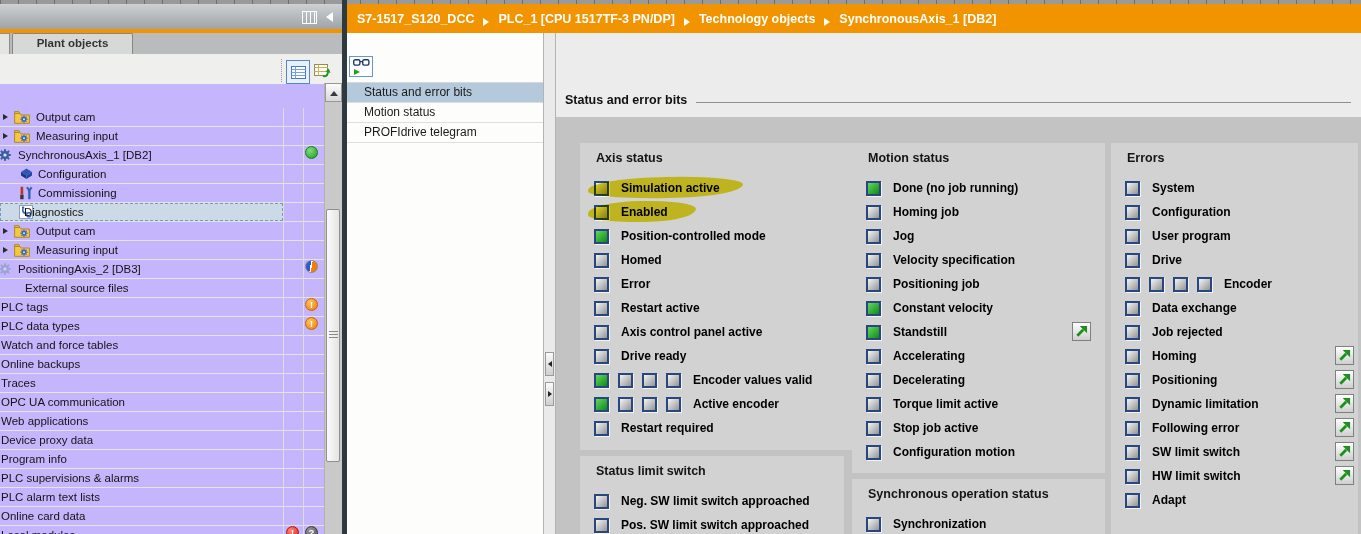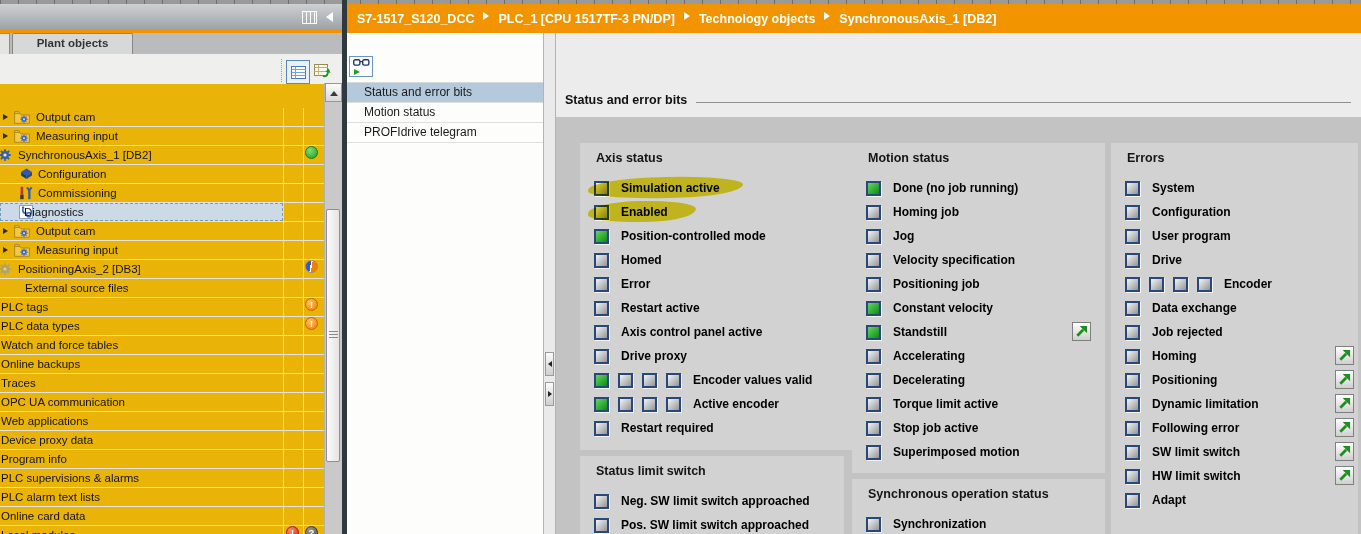--- a/index.html
+++ b/index.html
@@ -25,21 +25,21 @@
   .tab-main{position:absolute;left:12px;top:0;width:119px;height:20px;background:#d7d9d9;
     border:1px solid #868686;border-bottom:none;border-radius:2px 2px 0 0;
     font-weight:bold;font-size:11.5px;color:#333;text-align:center;line-height:19px;}
   #lp-toolbar{position:absolute;left:0;top:50px;width:342px;height:34px;background:#efefee;
     border-bottom:1px solid #c6c6c6;}
   .tb-sep{position:absolute;left:281px;top:5px;height:23px;border-left:1px dotted #9a9a9a;}
   .tb-btn{position:absolute;top:6px;width:22px;height:22px;display:flex;align-items:center;justify-content:center;}
   #btn-details{left:286px;border:1px solid #5b86c6;background:#e8f0fa;}
   #btn-overview{left:311px;}
   
-  #tree{position:absolute;left:0;top:80px;width:324px;bottom:0;background:#eab308;}
+  #tree{position:absolute;left:0;top:80px;width:324px;bottom:0;background:#c4b5fd;}
   #tree-rows{position:absolute;left:0;top:24px;right:0;}
   .tree-row{position:relative;height:18px;border-bottom:1px solid #e3e3e1;}
   .tree-row>span{position:absolute;top:0;line-height:18px;}
   .tree-label{font-size:11.5px;color:#141414;white-space:nowrap;z-index:1;}
   .expand-arrow{top:6px !important;width:0;height:0;border-left:5px solid #2b2b2b;
     border-top:3.5px solid transparent;border-bottom:3.5px solid transparent;}
   .tree-icon{top:2px !important;width:16px;height:14px;}
   .sel{position:absolute;left:0;top:0;height:18px;width:283px;background:#ccdae7;
     outline:1px dashed #7699c0;outline-offset:-1px;z-index:0;}
   .tree-grid{position:absolute;top:24px;bottom:0;border-left:1px solid #dddddb;}
@@ -333,21 +333,21 @@
       </div>
     <div id="scroll-thumb">
         <i></i>
       </div>
   </div>
 </div>
 
 <div id="divider"></div>
 
 <div id="breadcrumb">
-    <span id="breadcrumb-items" style="display:flex;align-items:flex-start">
+    <span id="breadcrumb-items" style="display:flex;align-items:flex-end">
       <span class="bc-item">S7-1517_S120_DCC</span>
       <span class="bc-sep"></span>
       <span class="bc-item">PLC_1 [CPU 1517TF-3 PN/DP]</span>
       <span class="bc-sep"></span>
       <span class="bc-item">Technology objects</span>
       <span class="bc-sep"></span>
       <span class="bc-item">SynchronousAxis_1 [DB2]</span>
     </span>
   </div>
 
@@ -410,21 +410,21 @@
           <div class="srow">
             <span class="led"></span>
             <span class="lbl">Restart active</span>
           </div>
           <div class="srow">
             <span class="led"></span>
             <span class="lbl">Axis control panel active</span>
           </div>
           <div class="srow">
             <span class="led"></span>
-            <span class="lbl">Drive proxy</span>
+            <span class="lbl">Drive ready</span>
           </div>
           <div class="srow">
             <span class="led on"></span>
             <span class="led"></span>
             <span class="led"></span>
             <span class="led"></span>
             <span class="lbl">Encoder values valid</span>
           </div>
           <div class="srow">
             <span class="led on"></span>
@@ -500,21 +500,21 @@
           <div class="srow">
             <span class="led"></span>
             <span class="lbl">Torque limit active</span>
           </div>
           <div class="srow">
             <span class="led"></span>
             <span class="lbl">Stop job active</span>
           </div>
           <div class="srow">
             <span class="led"></span>
-            <span class="lbl">Superimposed motion</span>
+            <span class="lbl">Configuration motion</span>
           </div>
         </div>
       </div>
     <div class="group" id="g-sync_status">
         <div class="group-title">Synchronous operation status</div>
         <div class="rows">
           <div class="srow">
             <span class="led"></span>
             <span class="lbl">Synchronization</span>
           </div>

